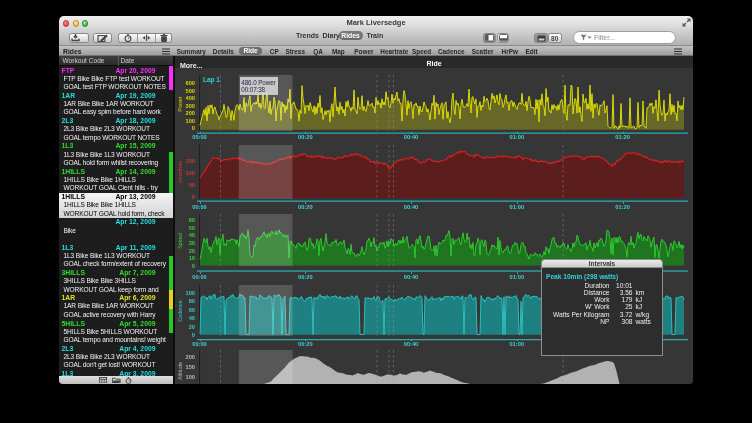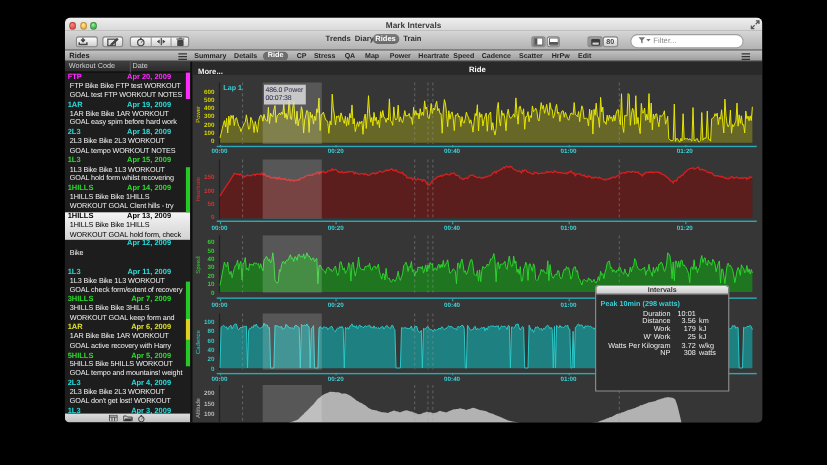--- a/index.html
+++ b/index.html
@@ -25,21 +25,21 @@
 #stool {position:absolute;left:0;top:320px;width:114px;height:8px;background:linear-gradient(#dedede,#bfbfbf)}
 #main {position:absolute;left:114px;top:40px;width:520px;height:328px;background:#363636;border-left:2px solid #0e0e0e}
 #ridebar {position:absolute;left:0;top:0;width:100%;height:12px;background:#292929}
 #popup {position:absolute;left:366px;top:202.6px;width:122px;height:97.4px;background:#2d2d2d;border:1px solid #8f8f8f;border-radius:3px 3px 0 0}
 #popuphead {height:8px;background:linear-gradient(#ececec,#cbcbcb);border-bottom:1px solid #909090;border-radius:2.5px 2.5px 0 0;text-align:center;font-size:6.4px;font-weight:bold;color:#333;line-height:8px}
 .prow {position:absolute;font-size:6.6px;color:#eee;white-space:nowrap}
 #tooltip {position:absolute;left:65.3px;top:21px;width:37.9px;height:18.3px;background:rgba(216,216,216,0.88);font-size:6.3px;color:#26264a;padding:1.5px 0 0 1px;line-height:7.6px;white-space:nowrap;letter-spacing:-0.1px}
 </style></head><body>
 <div id="win">
   <div id="titlebar">
-    <div id="title">Mark Intervals</div>
+    <div id="title">Mark Liversedge</div>
     <div class="tl" style="left:4.1px;background:radial-gradient(circle at 35% 30%,#ff8a80,#f75049 60%,#c93c34);border:0.5px solid #b73a33"></div>
     <div class="tl" style="left:13.5px;background:radial-gradient(circle at 35% 30%,#ffe9a8,#fdbf45 60%,#d6952a);border:0.5px solid #c08e2c"></div>
     <div class="tl" style="left:22.9px;background:radial-gradient(circle at 35% 30%,#b6f0a8,#39c74f 60%,#28922f);border:0.5px solid #2d8b33"></div>
     <svg style="position:absolute;right:2px;top:2px" width="9" height="9" viewBox="0 0 9 9">
         <path d="M5.2 1h2.8v2.8M8 1 5 4M3.8 8H1V5.2M1 8l3-3" stroke="#555" stroke-width="1.1" fill="none"></path>
       </svg>
   </div>
   <div id="toolbar">
     <div class="btn" style="left:10.4px;width:19.3px">
       <svg width="17" height="8" viewBox="0 0 17 8" style="position:absolute;left:1px;top:0.4px">

